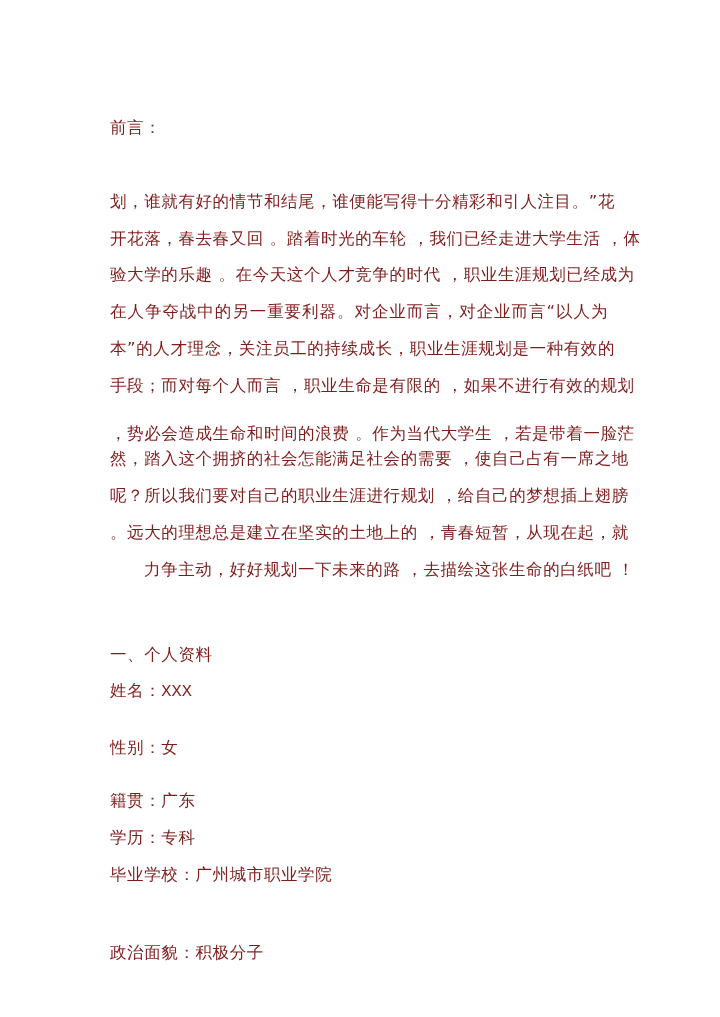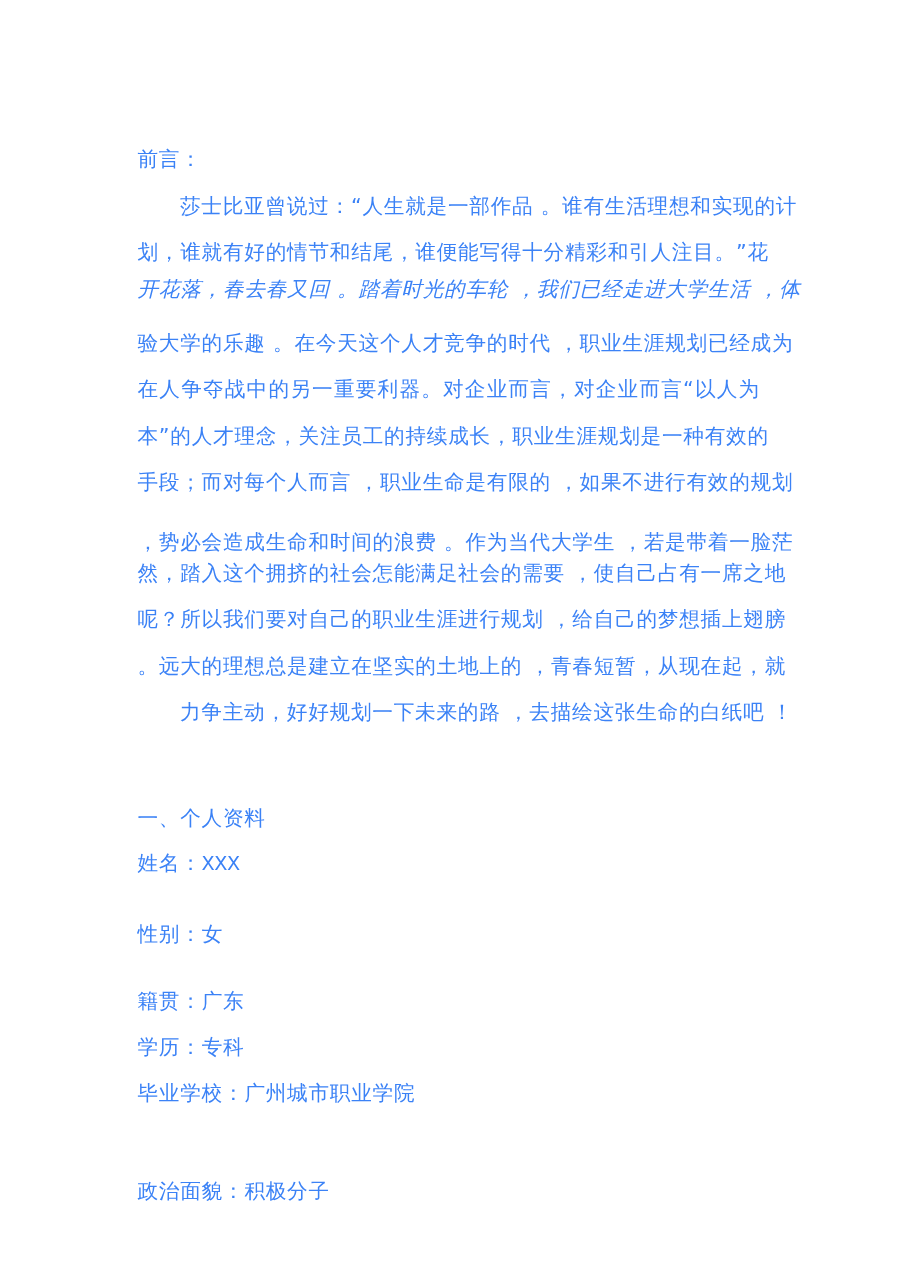--- a/index.html
+++ b/index.html
@@ -23,43 +23,42 @@
       height: 1017px;
       background: #ffffff;
     }
     .line {
       position: absolute;
       left: 110px;
       font-size: 16.5px;
       line-height: 20px;
       white-space: nowrap;
       letter-spacing: 0.6px;
-      color: #3b82f6;
+      color: #7f1d1d;
     }
     .indent { left: 144px; }
     .justify {
       width: 498px;
       text-align: justify;
       text-align-last: justify;
     }
     .justify.indent { width: 464px; }
     .field .label { }
     .field .value { }
     .num { font-family: Liberation Mono, monospace; font-size: 17px; letter-spacing: 0; }
   </style>
 </head>
 <body>
 
 <div class="page">
 
   <div class="line" style="top:118px;">前言：</div>
 
-  <div class="line indent justify" style="top:155px;">莎士比亚曾说过：“人生就是一部作品 。谁有生活理想和实现的计</div>
   <div class="line justify" style="top:192px;">划，谁就有好的情节和结尾，谁便能写得十分精彩和引人注目。”花</div>
-  <div class="line justify" style="top:222px;font-style:italic;">开花落，春去春又回 。踏着时光的车轮 ，我们已经走进大学生活 ，体</div>
+  <div class="line justify" style="top:229px;">开花落，春去春又回 。踏着时光的车轮 ，我们已经走进大学生活 ，体</div>
   <div class="line justify" style="top:265px;">验大学的乐趣 。在今天这个人才竞争的时代 ，职业生涯规划已经成为</div>
   <div class="line justify" style="top:302px;">在人争夺战中的另一重要利器。对企业而言，对企业而言“以人为</div>
   <div class="line justify" style="top:339px;">本”的人才理念，关注员工的持续成长，职业生涯规划是一种有效的</div>
   <div class="line justify" style="top:376px;">手段；而对每个人而言 ，职业生命是有限的 ，如果不进行有效的规划</div>
   <div class="line justify" style="top:424px;">，势必会造成生命和时间的浪费 。作为当代大学生 ，若是带着一脸茫</div>
   <div class="line justify" style="top:449px;">然，踏入这个拥挤的社会怎能满足社会的需要 ，使自己占有一席之地</div>
   <div class="line justify" style="top:523px;">。远大的理想总是建立在坚实的土地上的 ，青春短暂，从现在起，就</div>
   <div class="line justify" style="top:486px;">呢？所以我们要对自己的职业生涯进行规划 ，给自己的梦想插上翅膀</div>
   <div class="line indent" style="top:560px;">力争主动，好好规划一下未来的路 ，去描绘这张生命的白纸吧 ！</div>
 

